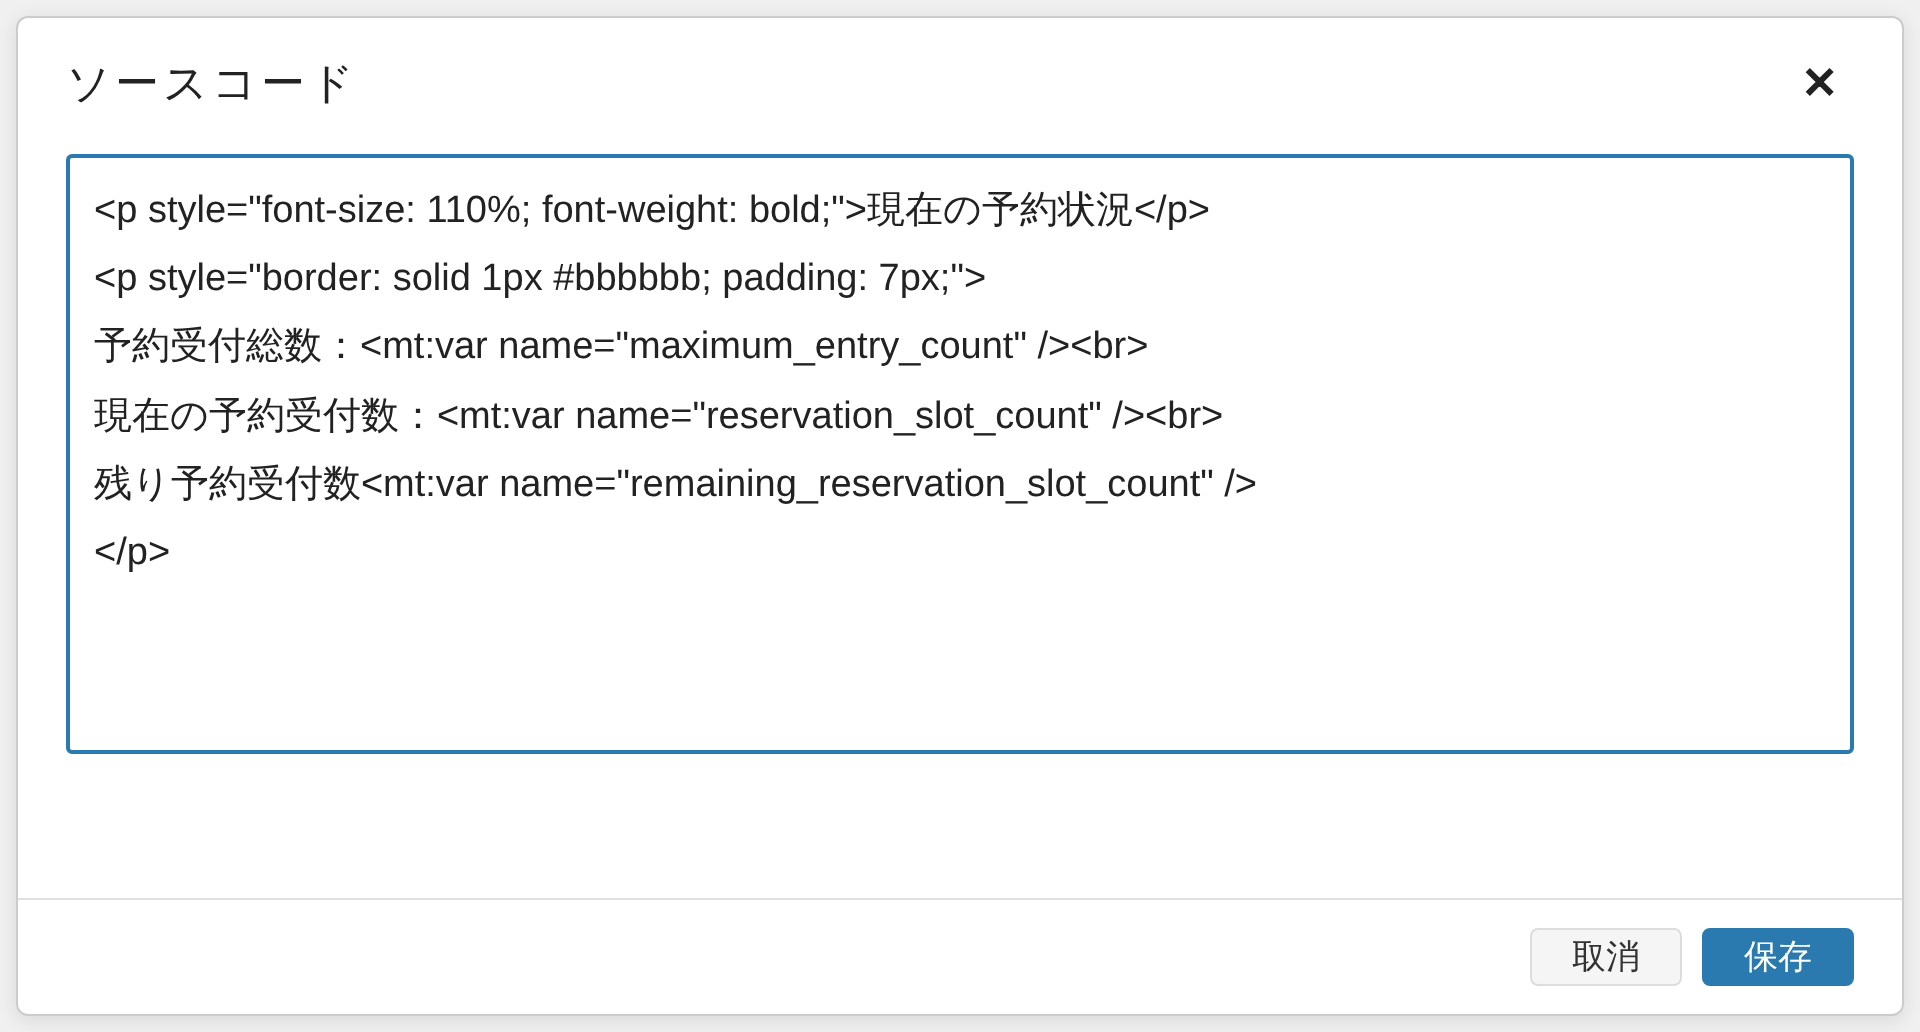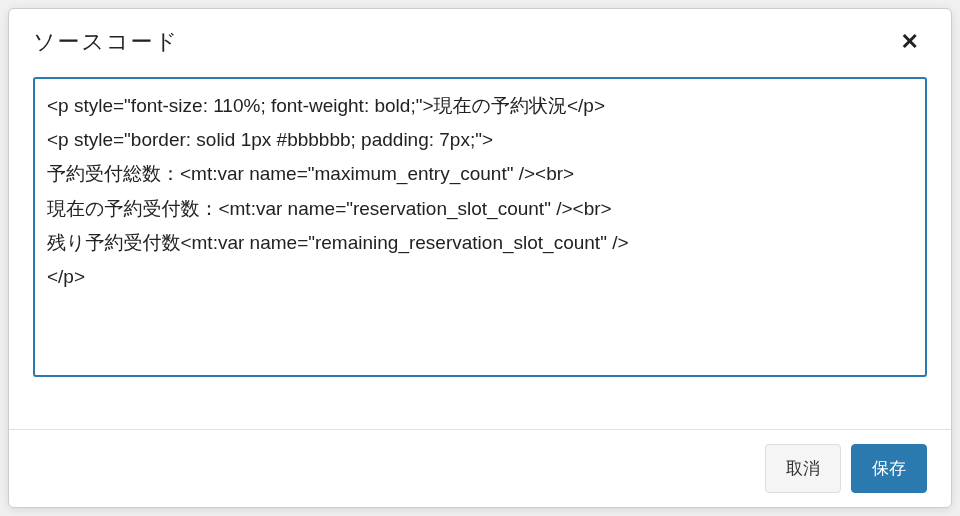--- a/index.html
+++ b/index.html
@@ -69,21 +69,21 @@
       word-wrap: break-word;
     }
     .dialog-footer {
       border-top: 1px solid #e0e0e0;
       padding: 14px 24px;
       display: flex;
       justify-content: flex-end;
       gap: 10px;
     }
     .btn {
-      padding: 12px 20px;
+      padding: 2px 20px;
       font-size: 17px;
       border-radius: 4px;
       cursor: pointer;
       border: 1px solid transparent;
       font-family: inherit;
     }
     .btn-cancel {
       background: #f5f5f5;
       border-color: #ddd;
       color: #333;

